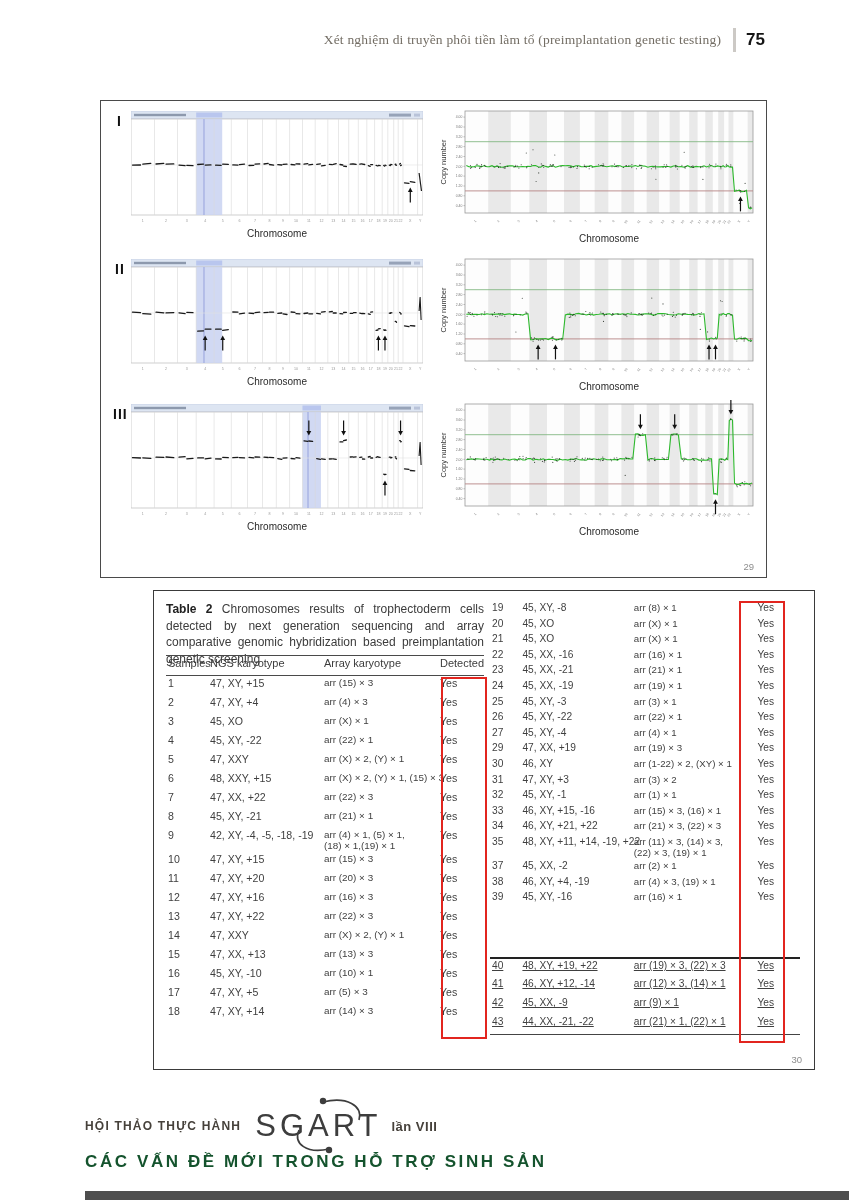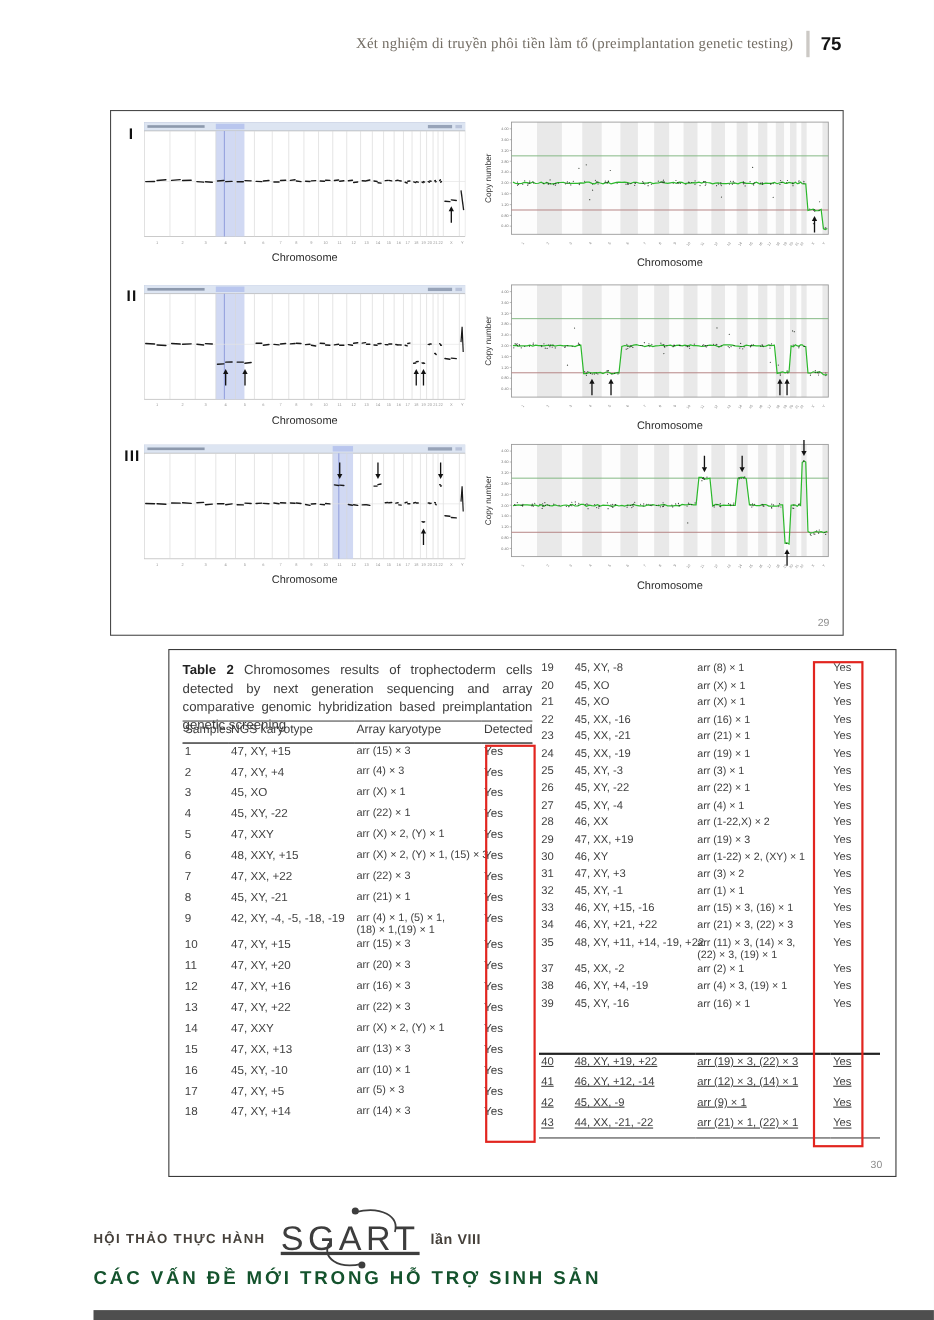--- a/index.html
+++ b/index.html
@@ -37,21 +37,21 @@
   .bottom-table tbody tr{height:19px;}
   .bottom-table td{vertical-align:middle;}
   .redbox{position:absolute;border:2px solid #e2251f;background:transparent;}
   .redbox-left{left:287px;top:86px;width:42px;height:358px;}
   .redbox-right{left:585px;top:10px;width:42px;height:438px;}
   .tbl-ref{position:absolute;right:12px;bottom:4px;font-size:9.5px;color:#8c8c8c;}
   
   .footer-line1{position:absolute;left:85px;top:1108px;display:flex;align-items:center;color:#46413b;}
   .f1-pre{font-size:12px;font-weight:bold;letter-spacing:1.2px;}
   .logo-wrap{position:relative;margin:0 10px 0 14px;}
-  .logo-text{font-size:31px;letter-spacing:4px;color:#3d3d3d;font-weight:normal;text-decoration:underline;}
+  .logo-text{font-size:31px;letter-spacing:4px;color:#3d3d3d;font-weight:normal;}
   .logo-arcs{position:absolute;left:0;top:-14px;overflow:visible;pointer-events:none;}
   .f1-suf{font-size:13px;font-weight:bold;letter-spacing:.5px;}
   .footer-line2{position:absolute;left:85px;top:1152px;font-size:17px;font-weight:bold;
                 letter-spacing:2.6px;color:#14532d;}
   .bottom-bar{position:absolute;left:85px;top:1191px;width:764px;height:9px;background:#4e4e4e;}
 </style>
 </head>
 <body>
 
 <div class="page">
@@ -1227,26 +1227,20 @@
             <td class="c2">arr (22) × 1</td>
             <td class="c3">Yes</td>
           </tr>
           <tr>
             <td class="c0">27</td>
             <td class="c1">45, XY, -4</td>
             <td class="c2">arr (4) × 1</td>
             <td class="c3">Yes</td>
           </tr>
           <tr>
-            <td class="c0">28</td>
-            <td class="c1">46, XX</td>
-            <td class="c2">arr (1-22,X) × 2</td>
-            <td class="c3">Yes</td>
-          </tr>
-          <tr>
             <td class="c0">29</td>
             <td class="c1">47, XX, +19</td>
             <td class="c2">arr (19) × 3</td>
             <td class="c3">Yes</td>
           </tr>
           <tr>
             <td class="c0">30</td>
             <td class="c1">46, XY</td>
             <td class="c2">arr (1-22) × 2, (XY) × 1</td>
             <td class="c3">Yes</td>

